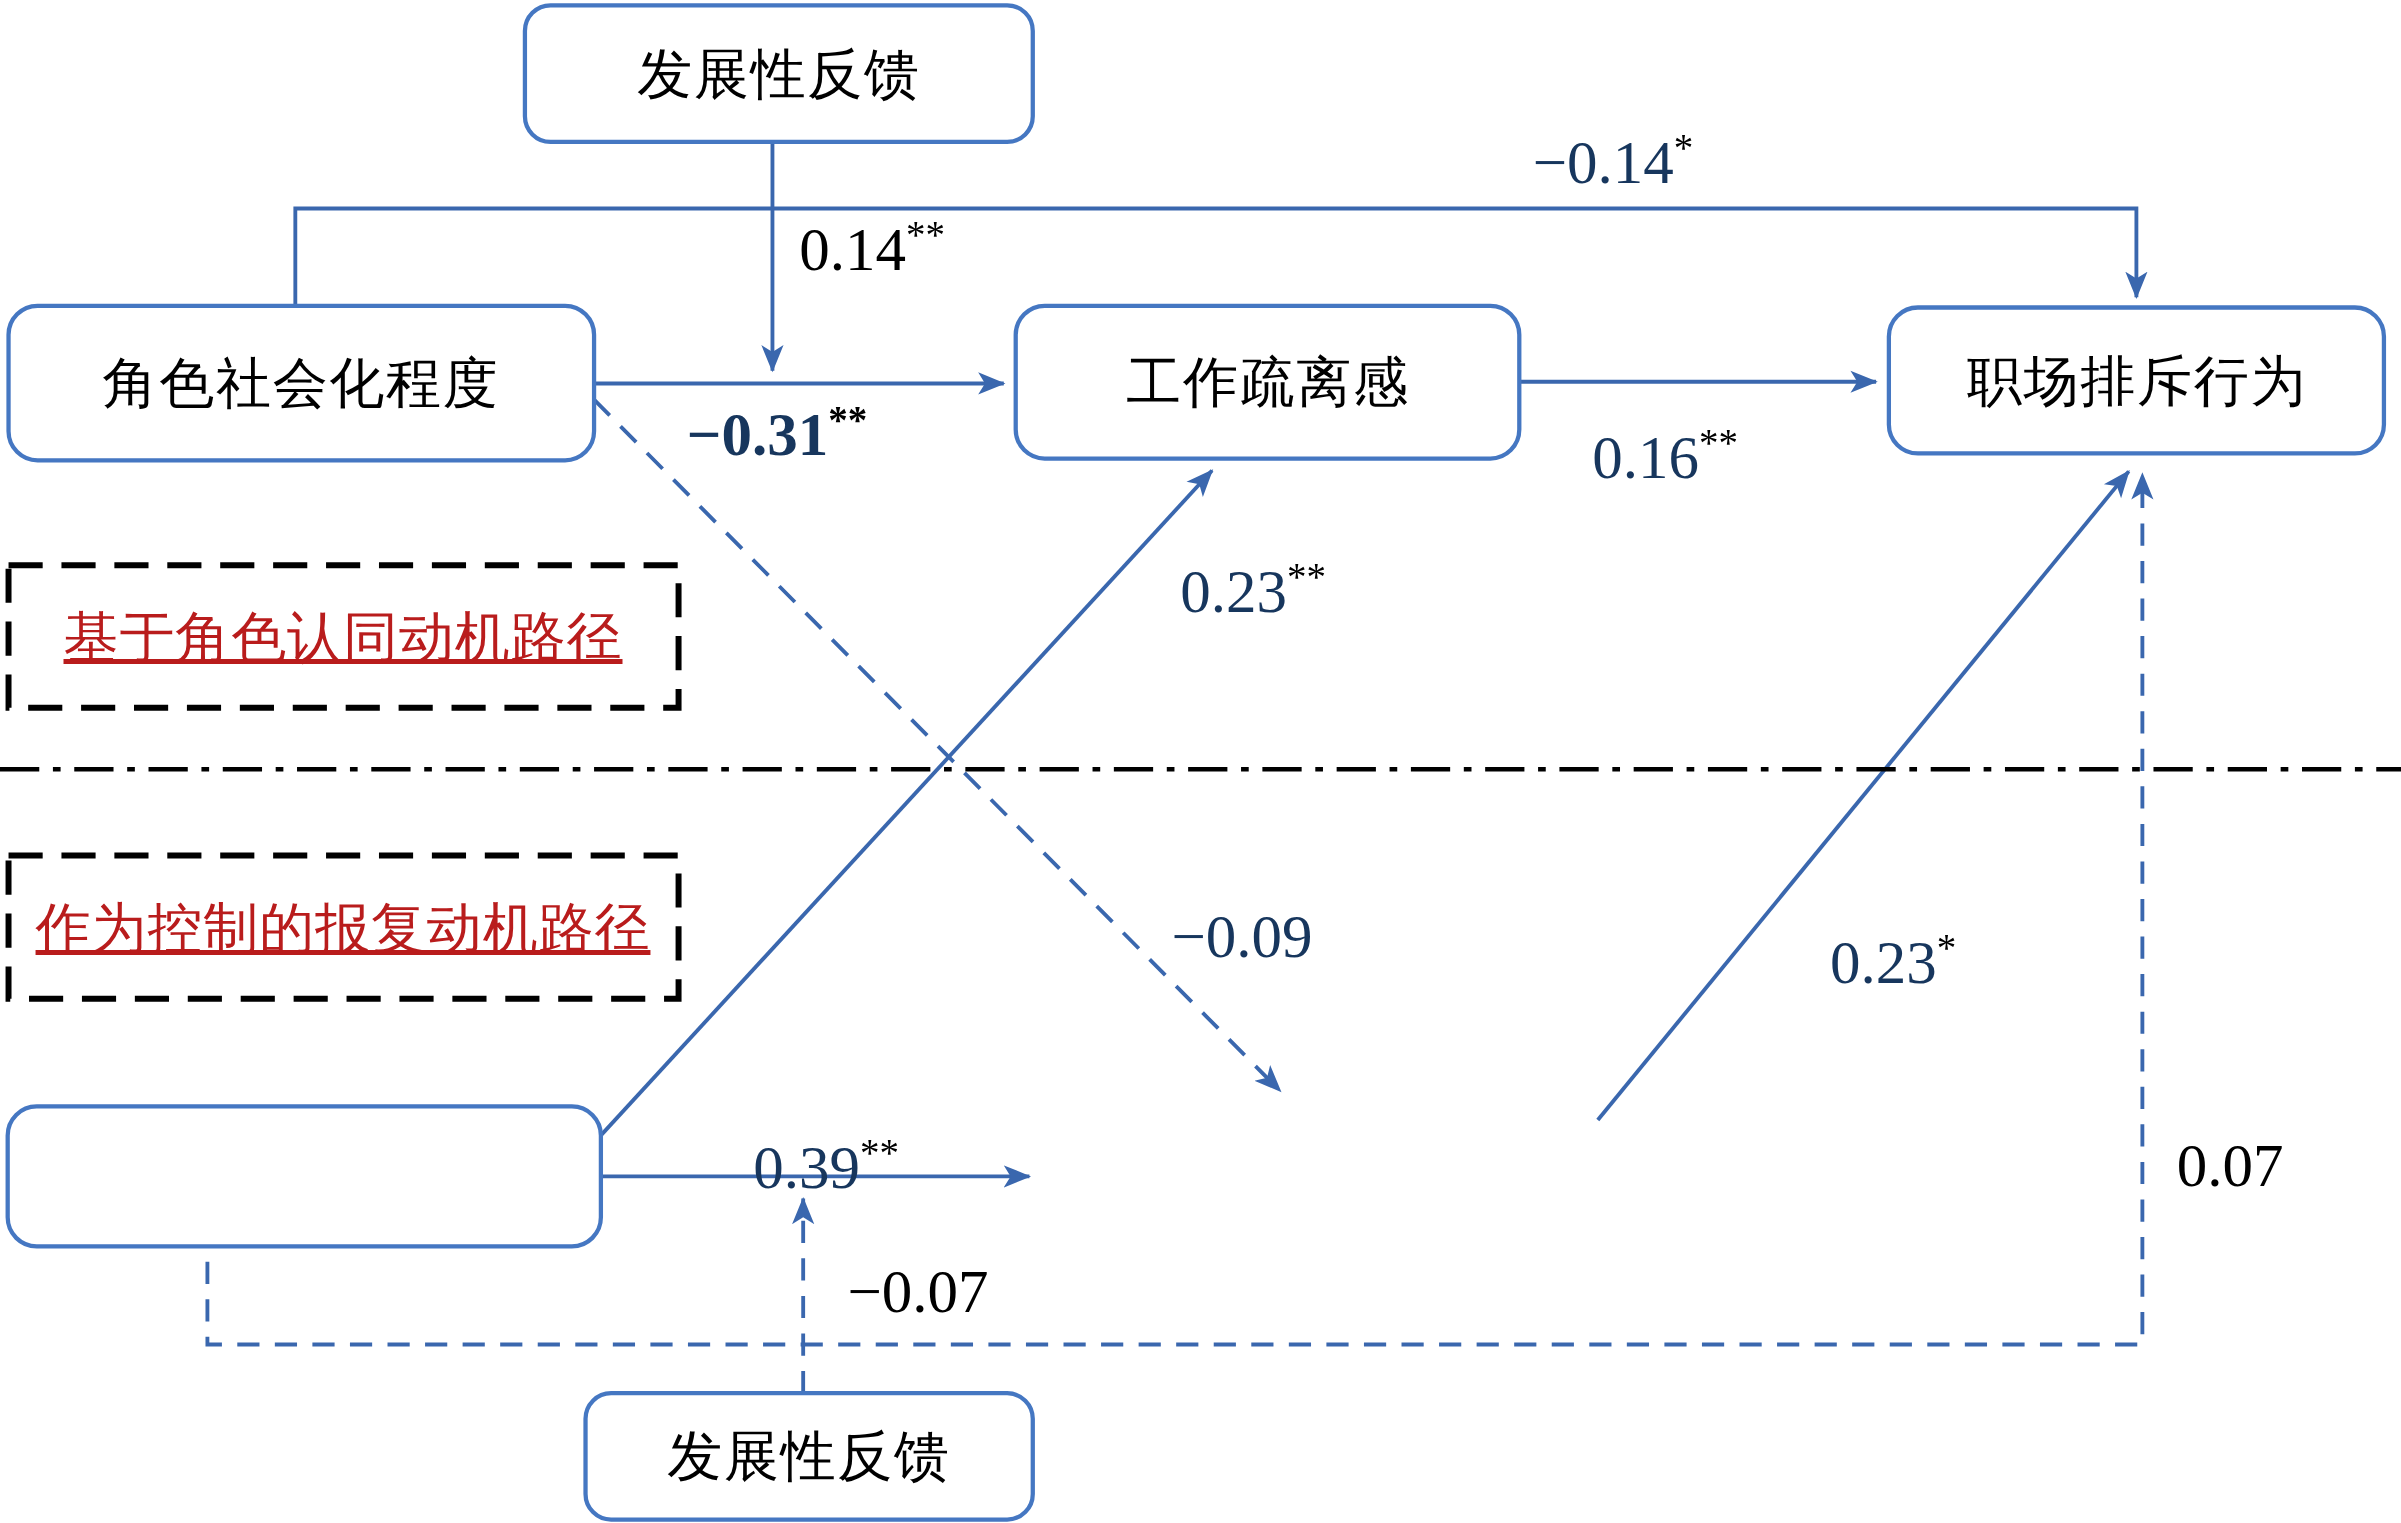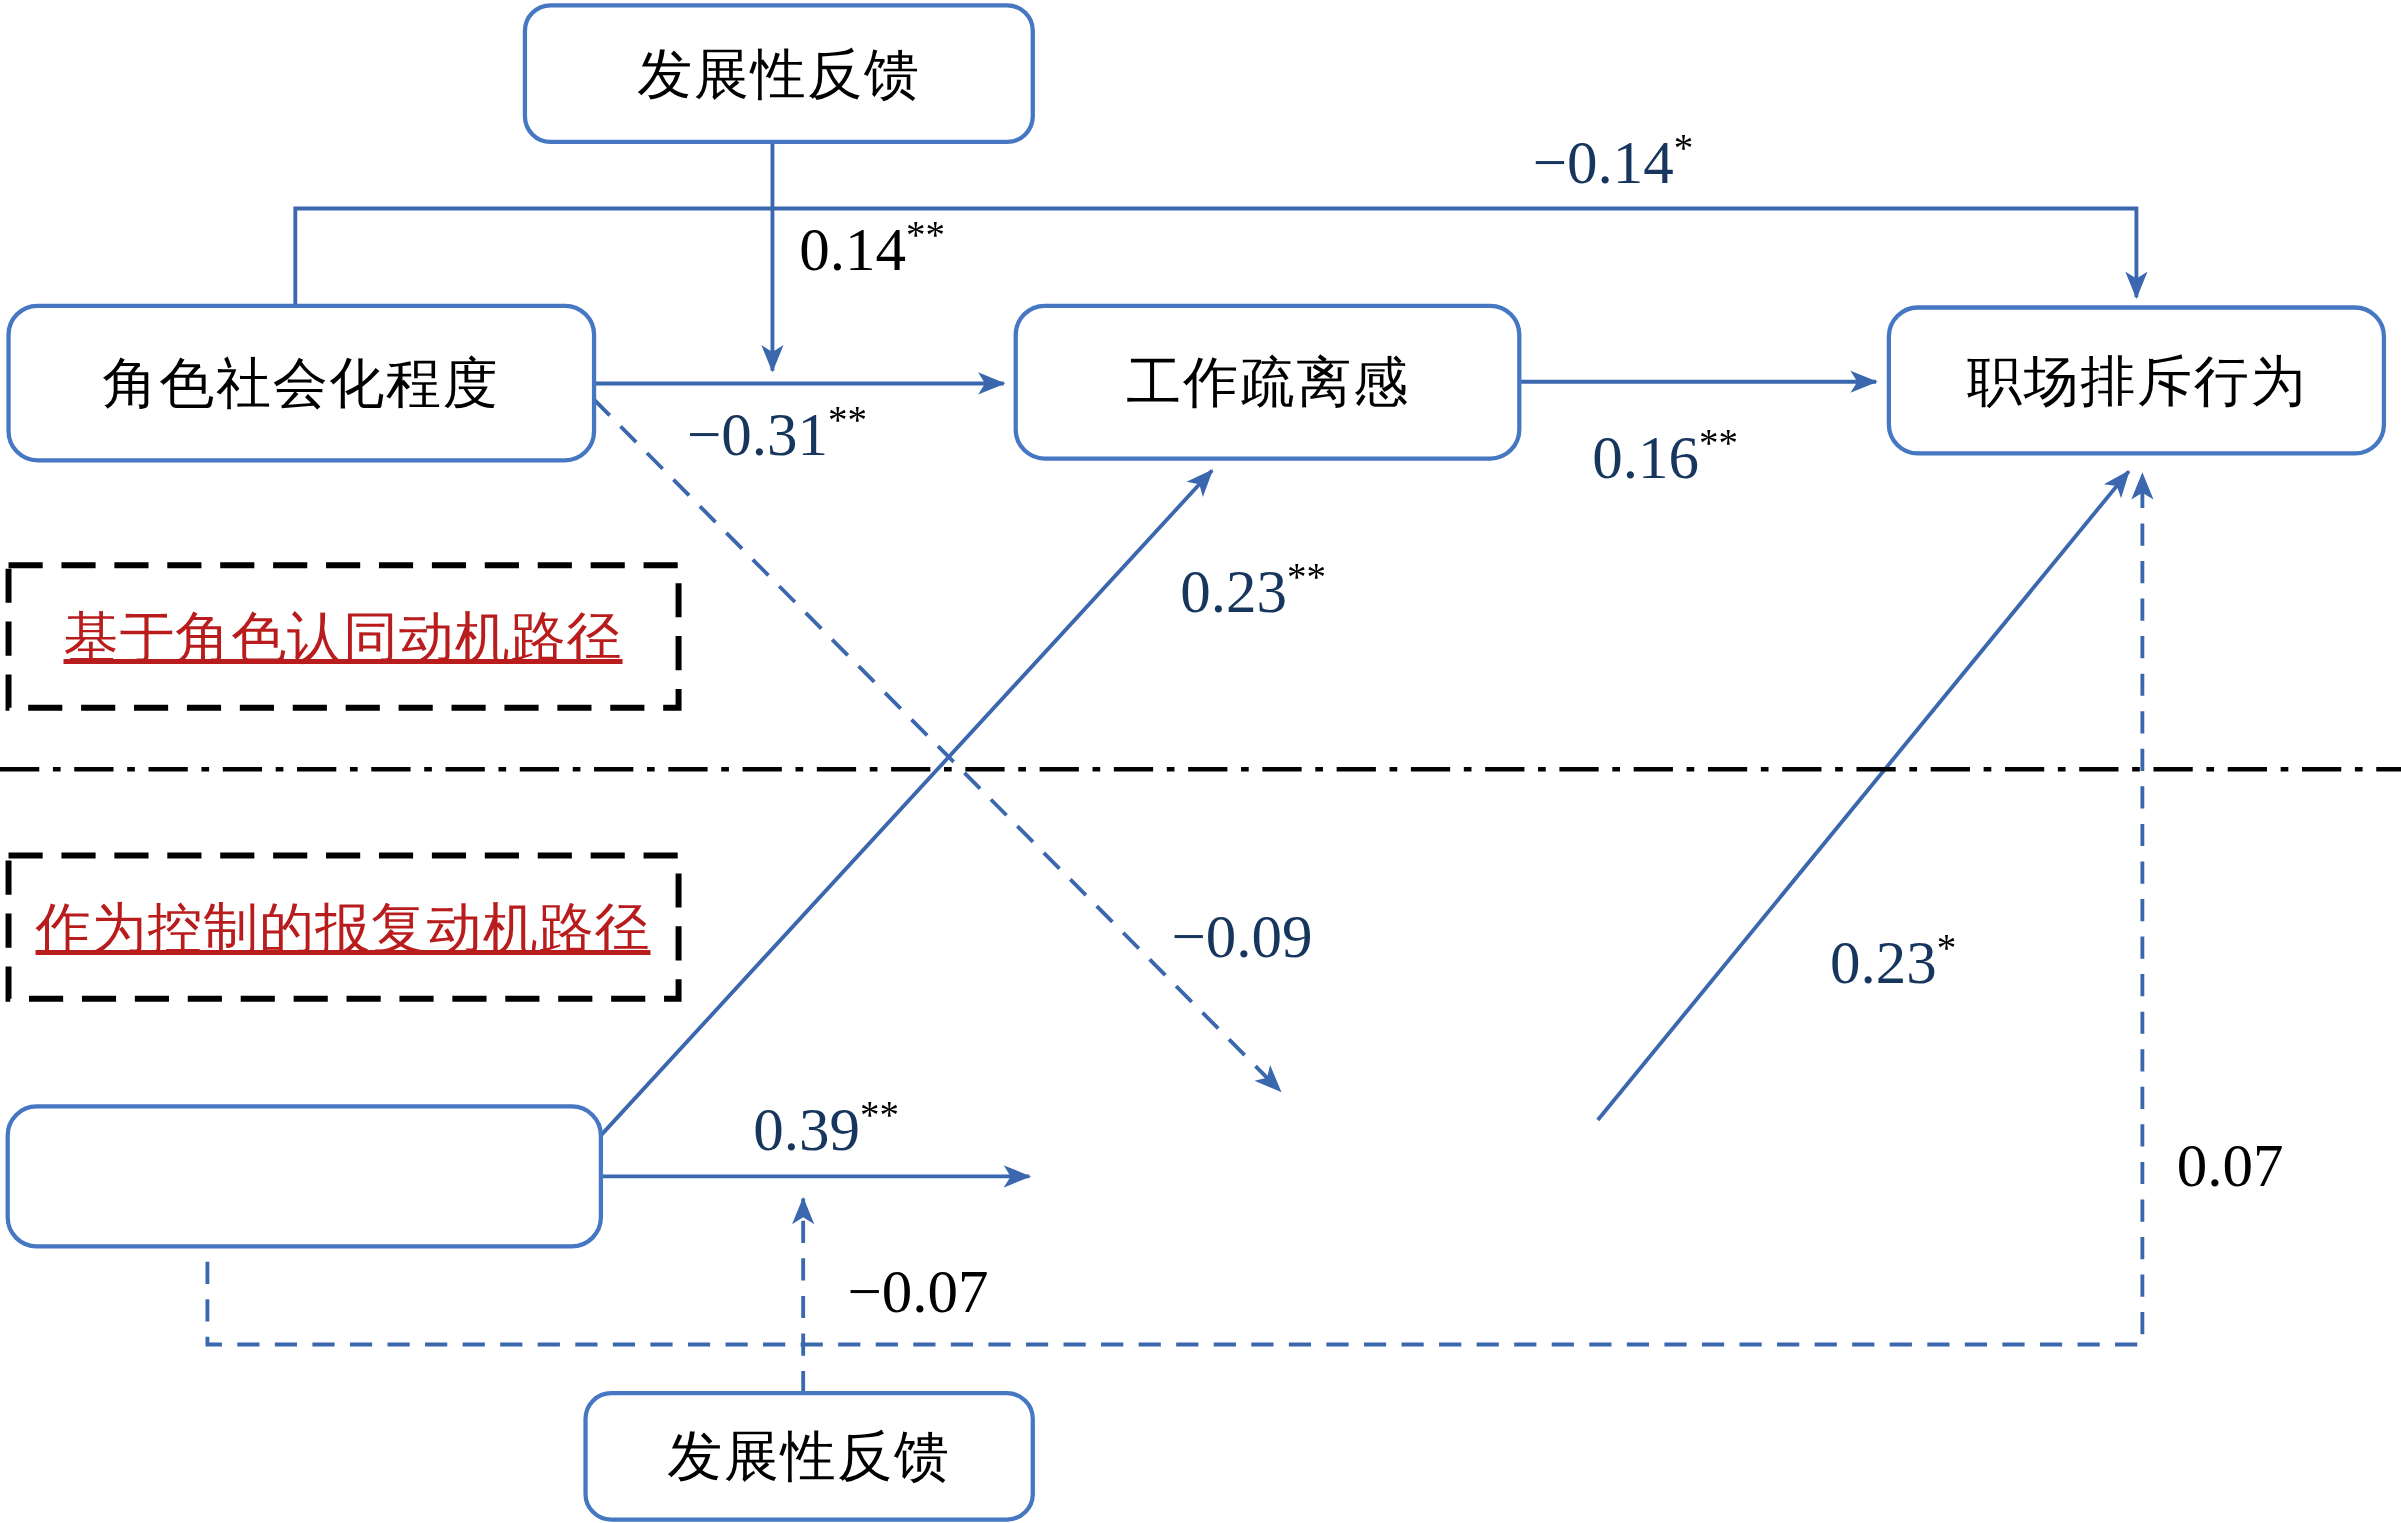--- a/index.html
+++ b/index.html
@@ -96,33 +96,33 @@
 
   <div class="overlay section-label" style="left:343px;top:638px;">基于角色认同动机路径</div>
   <div class="overlay section-label" style="left:343px;top:929px;">作为控制的报复动机路径</div>
 
   <div class="overlay coef navy" style="left:1613px;top:162px;">
     <span>−0.14</span><sup>*</sup>
   </div>
   <div class="overlay coef black" style="left:872px;top:249px;">
     <span>0.14</span><sup>**</sup>
   </div>
-  <div class="overlay coef navy" style="left:777px;top:434px;">
+  <div class="overlay coef navy" style="left:777px;top:434px;font-weight:bold;">
     <span>−0.31</span><sup>**</sup>
   </div>
   <div class="overlay coef navy" style="left:1665px;top:427px;margin-top:30px;">
     <span>0.16</span><sup>**</sup>
   </div>
   <div class="overlay coef navy" style="left:1253px;top:591px;">
     <span>0.23</span><sup>**</sup>
   </div>
   <div class="overlay coef navy" style="left:1242px;top:936px;">
     <span>−0.09</span><sup></sup>
   </div>
-  <div class="overlay coef navy" style="left:826px;top:1129px;">
+  <div class="overlay coef navy" style="left:826px;top:1167px;">
     <span>0.39</span><sup>**</sup>
   </div>
   <div class="overlay coef navy" style="left:1893px;top:922px;margin-top:40px;">
     <span>0.23</span><sup>*</sup>
   </div>
   <div class="overlay coef black" style="left:918px;top:1291px;">
     <span>−0.07</span><sup></sup>
   </div>
   <div class="overlay coef black" style="left:2230px;top:1165px;">
     <span>0.07</span><sup></sup>

